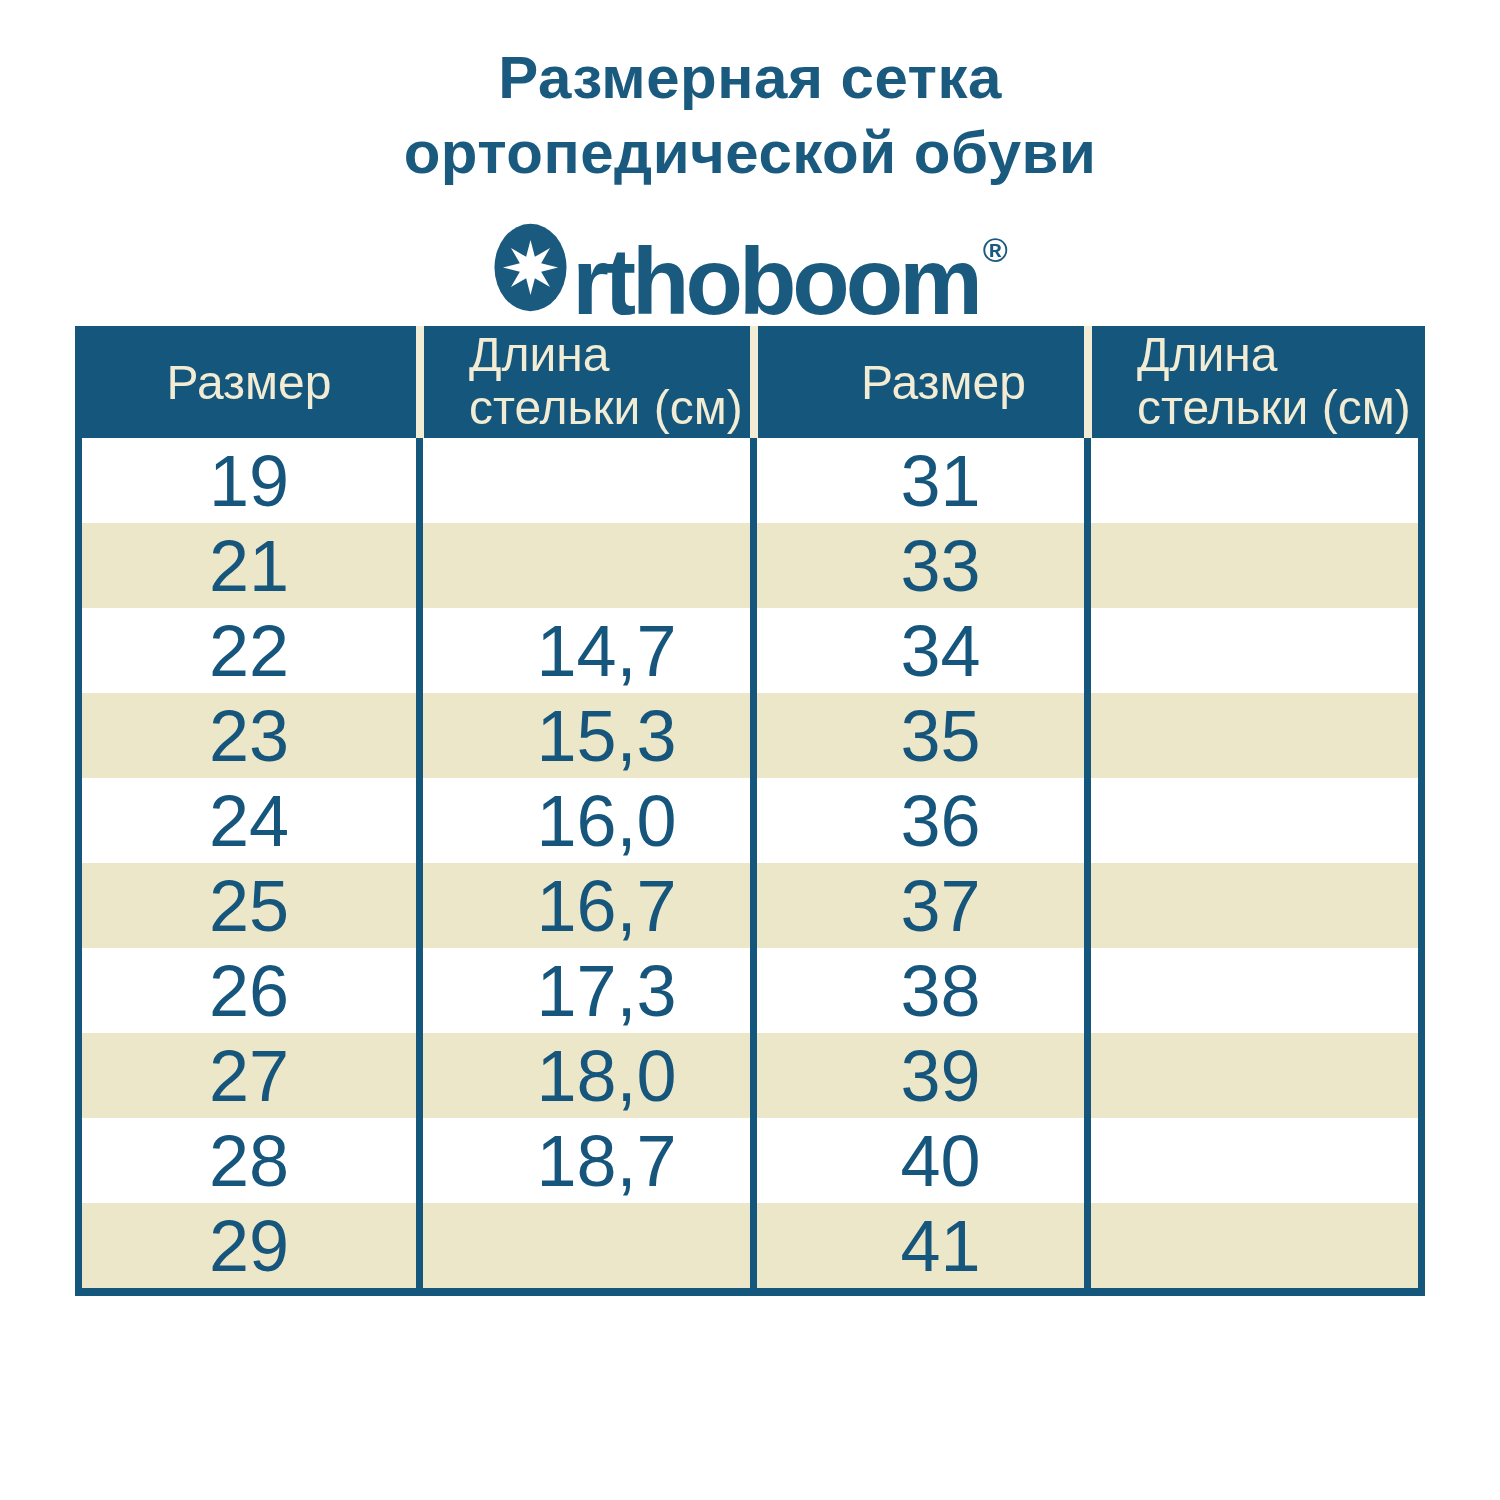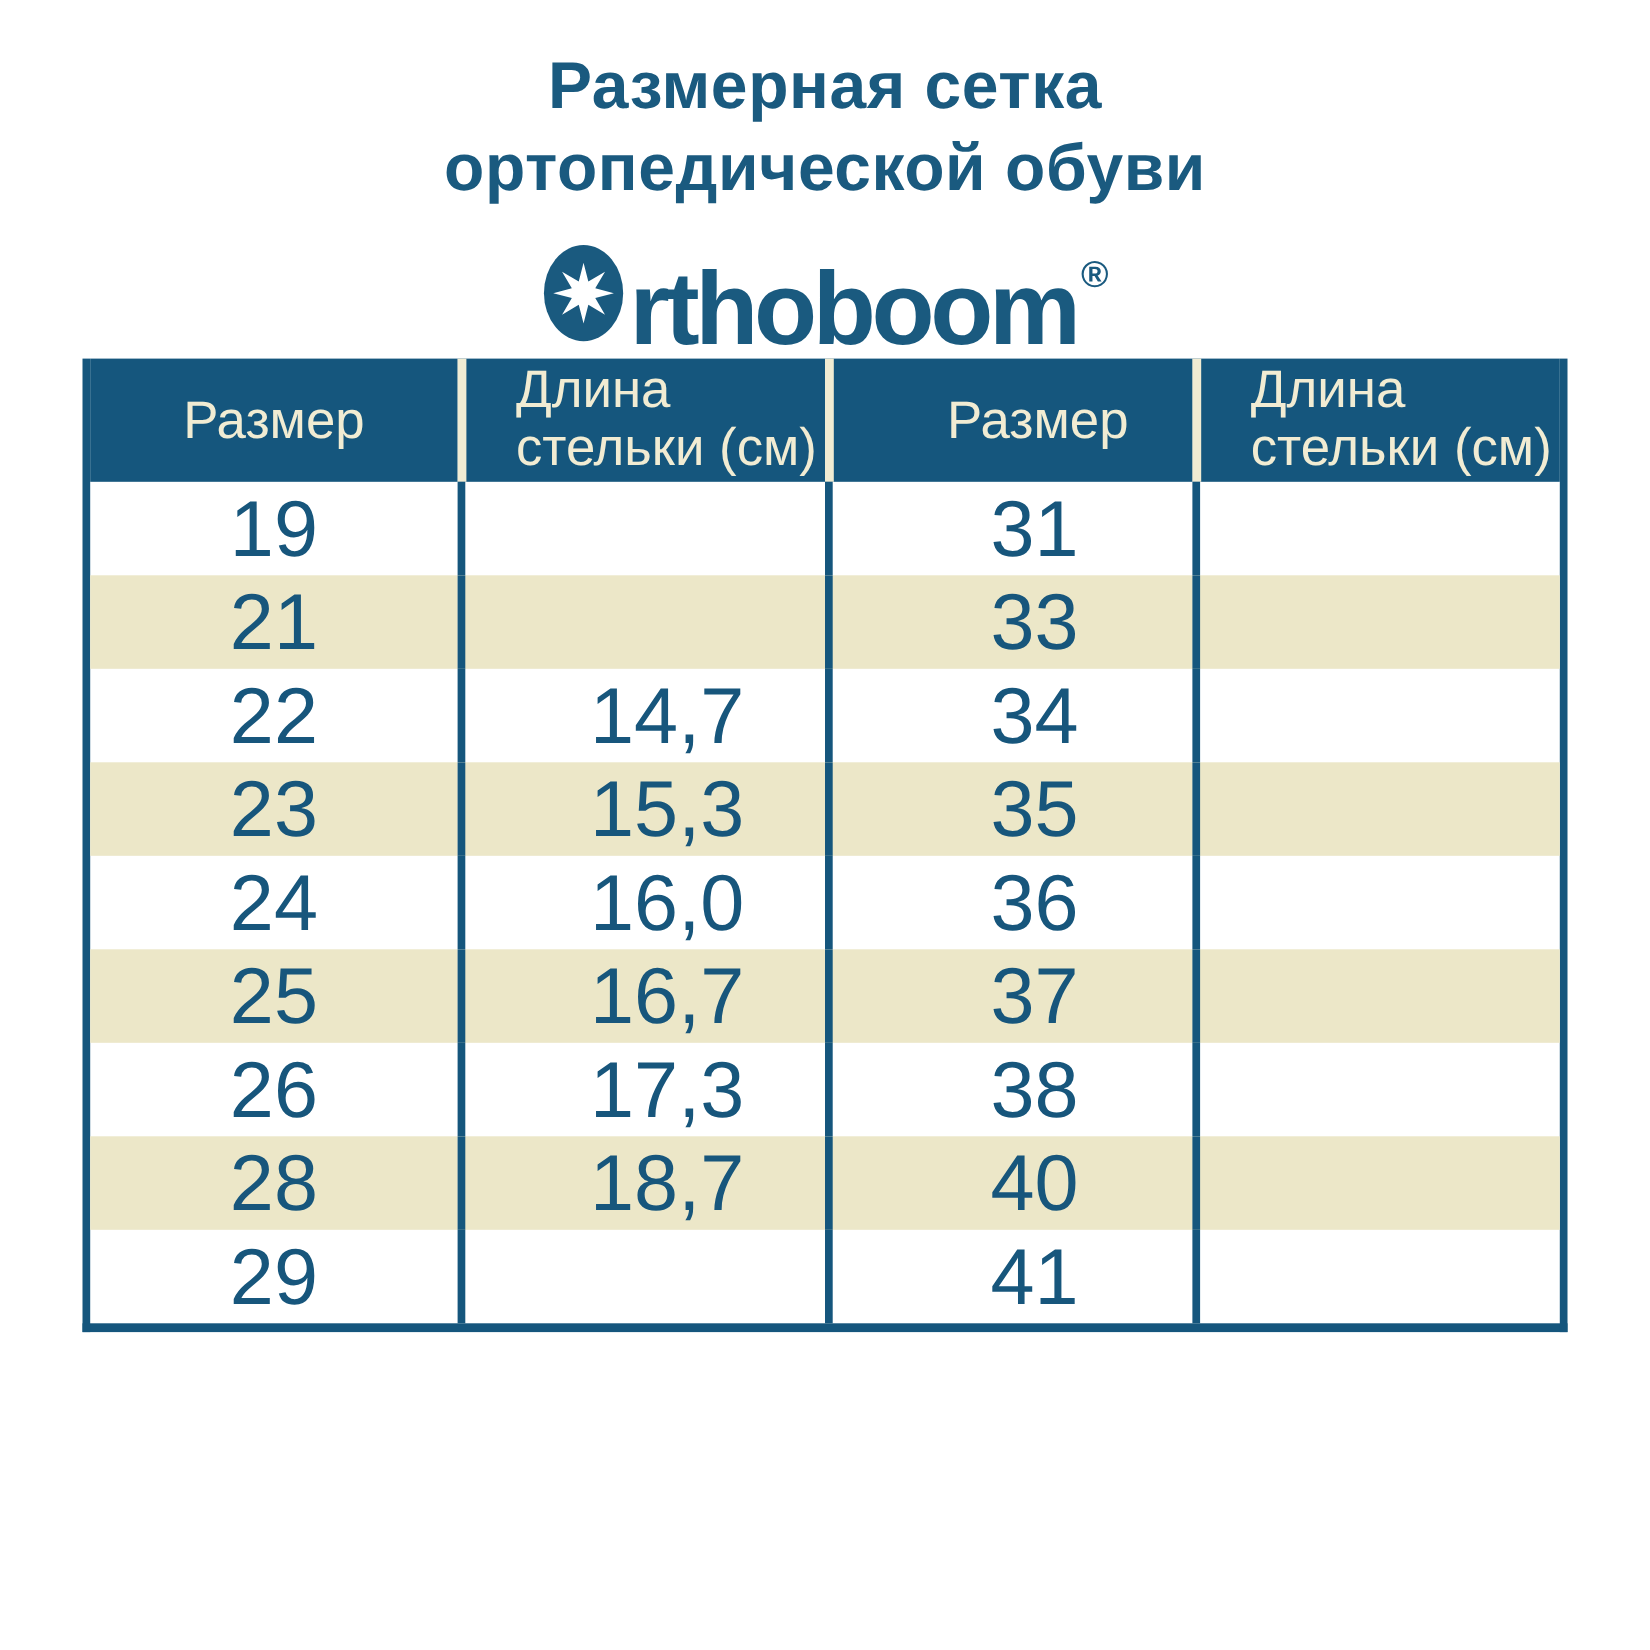--- a/index.html
+++ b/index.html
@@ -162,20 +162,26 @@
         <td>37</td>
         <td></td>
       </tr>
       <tr>
         <td>26</td>
         <td>17,3</td>
         <td>38</td>
         <td></td>
       </tr>
       <tr>
+        <td>27</td>
+        <td>18,0</td>
+        <td>39</td>
+        <td></td>
+      </tr>
+      <tr>
         <td>28</td>
         <td>18,7</td>
         <td>40</td>
         <td></td>
       </tr>
       <tr>
         <td>29</td>
         <td></td>
         <td>41</td>
         <td></td>

